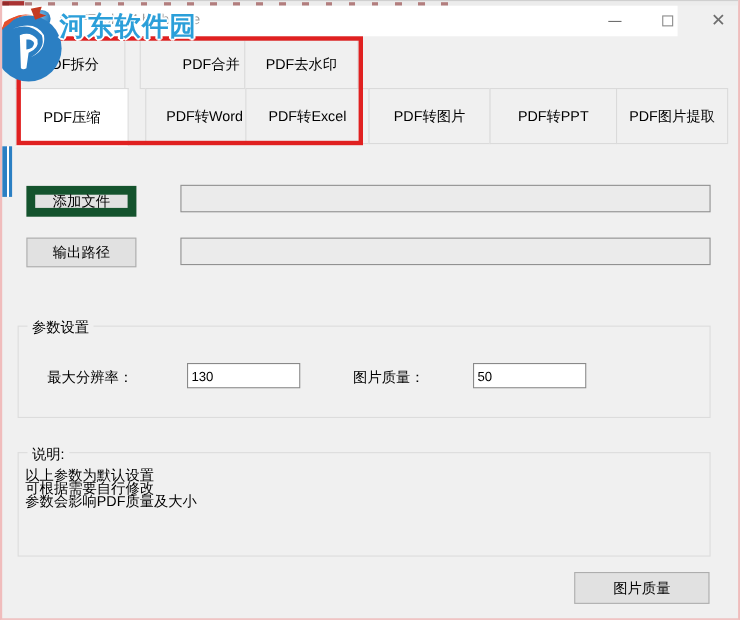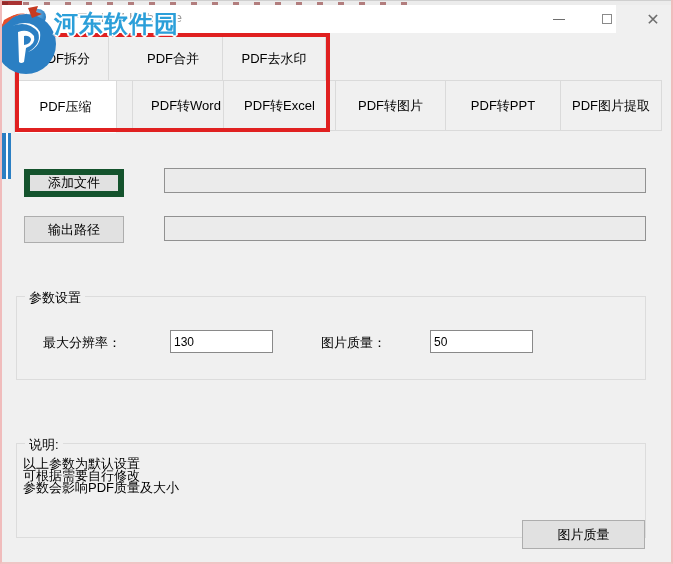--- a/index.html
+++ b/index.html
@@ -33,30 +33,30 @@
   .tab.row1{ top:36px; height:45px; }
   .tab.row2{ top:80px; height:51px; }
   .tab.active{ background:#ffffff; border-bottom:1px solid #ffffff; height:53px; z-index:12;}
 
   
   .red-rect{ position:absolute; left:13px; top:33px; width:315px; height:99px; border:4px solid #e02020; z-index:40; }
 
   
   .btn{ position:absolute; background:#e1e1e1; border:1px solid #adadad; display:flex; align-items:center; justify-content:center;
     font-size:13px; color:#000;}
-  .btn.focused{ border:6px solid #14532d; }
+  .btn.focused{ border:8px solid #14532d; }
   .pathfield{ position:absolute; background:#ebebeb; border:1px solid #919191; }
   .add-btn{ left:22px; top:169px; width:100px; height:28px; }
   .field1{ left:162px; top:168px; width:482px; height:25px; }
   .out-btn{ left:22px; top:216px; width:100px; height:27px; }
   .field2{ left:162px; top:216px; width:482px; height:25px; }
 
   .groupbox{ position:absolute; border:1px solid #dcdcdc; }
   .gb1{ left:14px; top:296px; width:630px; height:84px; }
-  .gb2{ left:14px; top:411px; width:630px; height:95px;margin-top:32px; }
+  .gb2{ left:14px; top:411px; width:630px; height:95px; }
   .gb-label{ position:absolute; top:-8px; left:8px; background:#f0f0f0; padding:0 4px; font-size:13px; color:#000;}
 
   .param-label{ position:absolute; font-size:13px; color:#000; }
   .res-label{ left:26px; top:37px; }
   .qual-label{ left:304px; top:37px; }
   .param-input{ position:absolute; width:103px; height:23px; background:#fff; border:1px solid #898989;
     font-size:12px; font-family:"Liberation Sans","DejaVu Sans",sans-serif; padding:1px 3px 0 3px; vertical-align:top;}
   .res-input{ left:153px; top:33px; }
   .qual-input{ left:413px; top:33px; }
 
@@ -92,21 +92,21 @@
       <span class="box"></span>
     </div>
   <div class="caption cap-close">
       <span>✕</span>
     </div>
 </div>
 
 <div class="tab row1" style="left:12px; width:100px;">
     <span>PDF拆分</span>
   </div>
-<div class="tab row1" style="left:106px; width:130px;">
+<div class="tab row1" style="left:125px; width:130px;">
     <span>PDF合并</span>
   </div>
 <div class="tab row1" style="left:220px; width:104px;">
     <span>PDF去水印</span>
   </div>
 
 <div class="tab row2 active" style="left:12px; width:103px;">
     <span>PDF压缩</span>
   </div>
 <div class="tab row2" style="left:114px; width:108px;margin-left:16px;">

